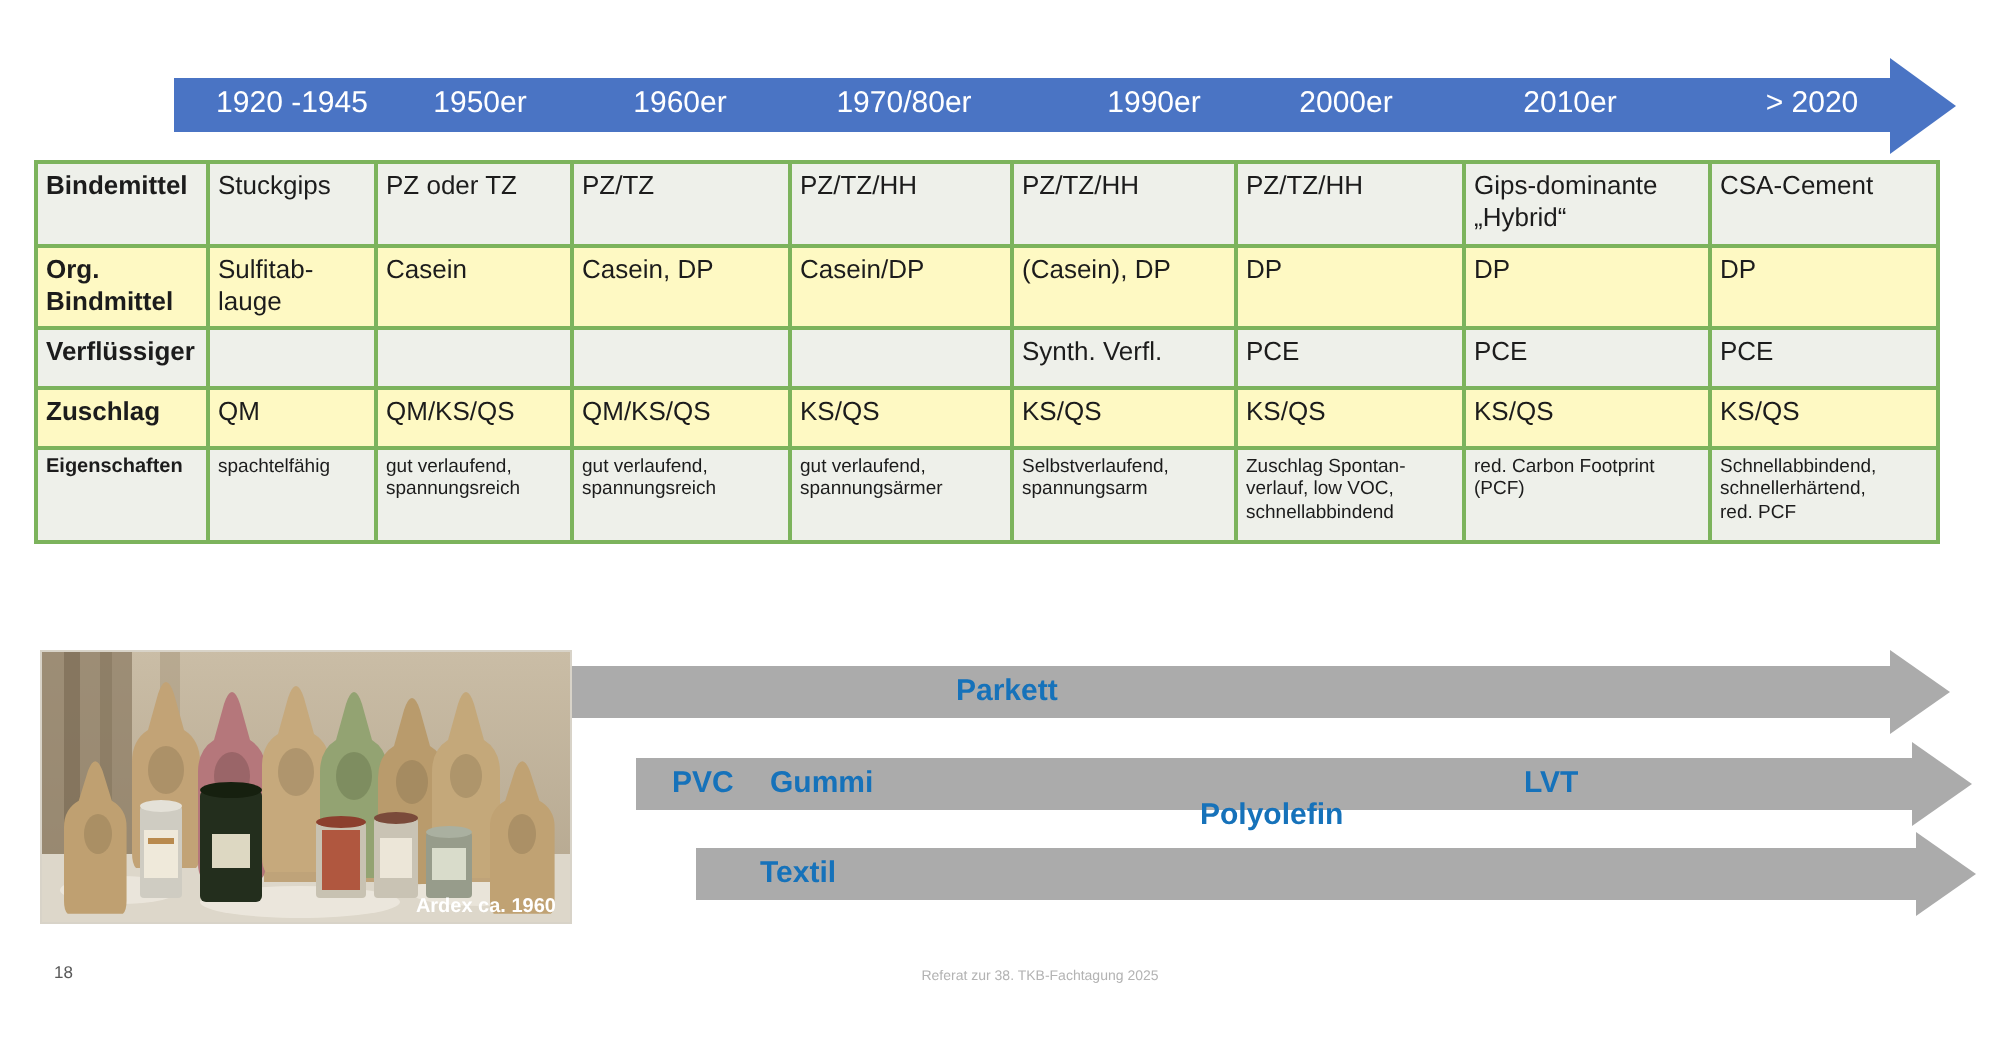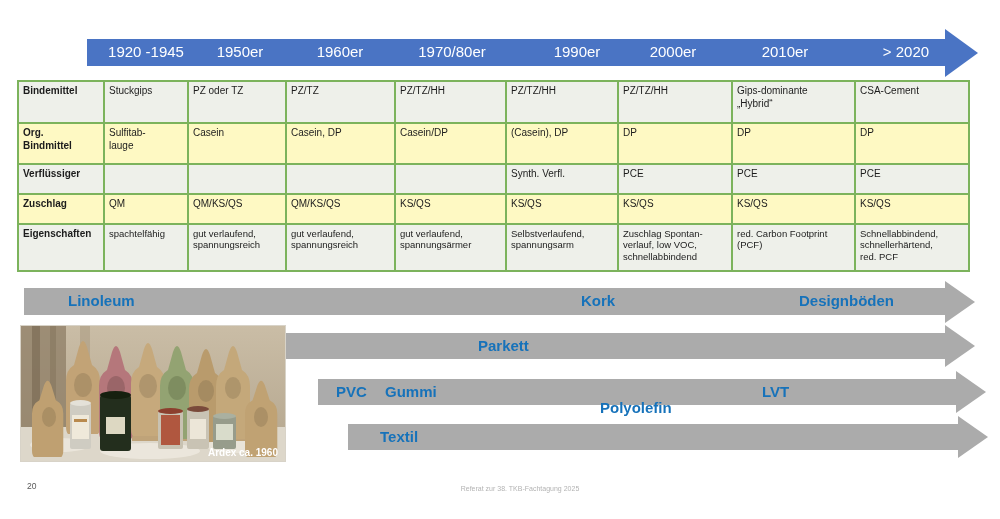--- a/index.html
+++ b/index.html
@@ -8,21 +8,21 @@
     font-family:"Liberation Sans",sans-serif;overflow:hidden;color:#1c1c1c;
   }
   
   .tl-body{position:absolute;left:87px;top:39px;width:858px;height:27px;background:#4a74c4;}
   .tl-head{position:absolute;left:945px;top:29px;width:0;height:0;
     border-top:24px solid transparent;border-bottom:24px solid transparent;border-left:33px solid #4a74c4;}
   .tl-label{position:absolute;top:43px;transform:translateX(-50%);color:#ffffff;font-size:15px;white-space:nowrap;}
   
   table.tech{position:absolute;left:17px;top:80px;border-collapse:collapse;table-layout:fixed;width:951px;}
   table.tech td{border:2px solid #7cb35c;vertical-align:top;padding:3px 4px 2px 4px;
-    font-size:10px;line-height:1.25;white-space:pre-line;overflow:hidden;}
+    font-size:13px;line-height:1.25;white-space:pre-line;overflow:hidden;}
   table.tech tr.light td{background:#eef0ea;}
   table.tech tr.green td{background:#fef9c3;}
   table.tech td.rowhead{font-weight:bold;}
   table.tech tr.props td{font-size:9.5px;line-height:1.2;}
   table.tech tr.props td.rowhead{font-size:10px;}
   
   .flow{position:absolute;background:#ababab;}
   .flow .head{position:absolute;right:-30px;width:0;height:0;
     border-top:21px solid transparent;border-bottom:21px solid transparent;border-left:30px solid #ababab;}
   .flow-label{position:absolute;color:#1672ba;font-weight:bold;font-size:15px;white-space:nowrap;}
@@ -126,26 +126,20 @@
 schnellabbindend</td>
       <td>red. Carbon Footprint
 (PCF)</td>
       <td>Schnellabbindend,
 schnellerhärtend,
 red. PCF</td>
     </tr>
   </tbody>
     </table>
 
-  <div class="flow" style="left:24px;top:288px;width:921px;height:27px;">
-    <div class="head" style="top:-7px;"></div>
-    <span class="flow-label" style="left:44px;top:4px;">Linoleum</span>
-    <span class="flow-label" style="left:557px;top:4px;">Kork</span>
-    <span class="flow-label" style="left:775px;top:4px;">Designböden</span>
-  </div>
   <div class="flow" style="left:285px;top:333px;width:660px;height:26px;">
     <div class="head" style="top:-8px;"></div>
     <span class="flow-label" style="left:53px;top:4px;margin-top:44px;">Mosaikparkett</span>
     <span class="flow-label" style="left:193px;top:4px;">Parkett</span>
   </div>
   <div class="flow" style="left:318px;top:379px;width:638px;height:26px;">
     <div class="head" style="top:-8px;"></div>
     <span class="flow-label" style="left:18px;top:4px;">PVC</span>
     <span class="flow-label" style="left:67px;top:4px;">Gummi</span>
     <span class="flow-label" style="left:282px;top:20px;">Polyolefin</span>
@@ -217,17 +211,17 @@
       <g>
         <rect x="193" y="91" width="23" height="33" rx="2" fill="#979c8b"></rect>
         <ellipse cx="204.5" cy="91" rx="11.5" ry="3" fill="#aab0a0"></ellipse>
         <rect x="196" y="99" width="17" height="16" fill="#d9dccb"></rect>
       </g>
       <rect x="0.5" y="0.5" width="265" height="136" fill="none" stroke="#d8d3c8" stroke-width="1"></rect>
       <text x="258" y="131" text-anchor="end" font-family="Liberation Sans, sans-serif" font-size="10" font-weight="bold" fill="#ffffff">Ardex ca. 1960</text>
     </svg>
   </div>
 
-  <div class="page-num">20</div>
+  <div class="page-num">18</div>
   <div class="footer-caption">Referat zur 38. TKB-Fachtagung 2025</div>
 
 
 </div>
 
 </body></html>

